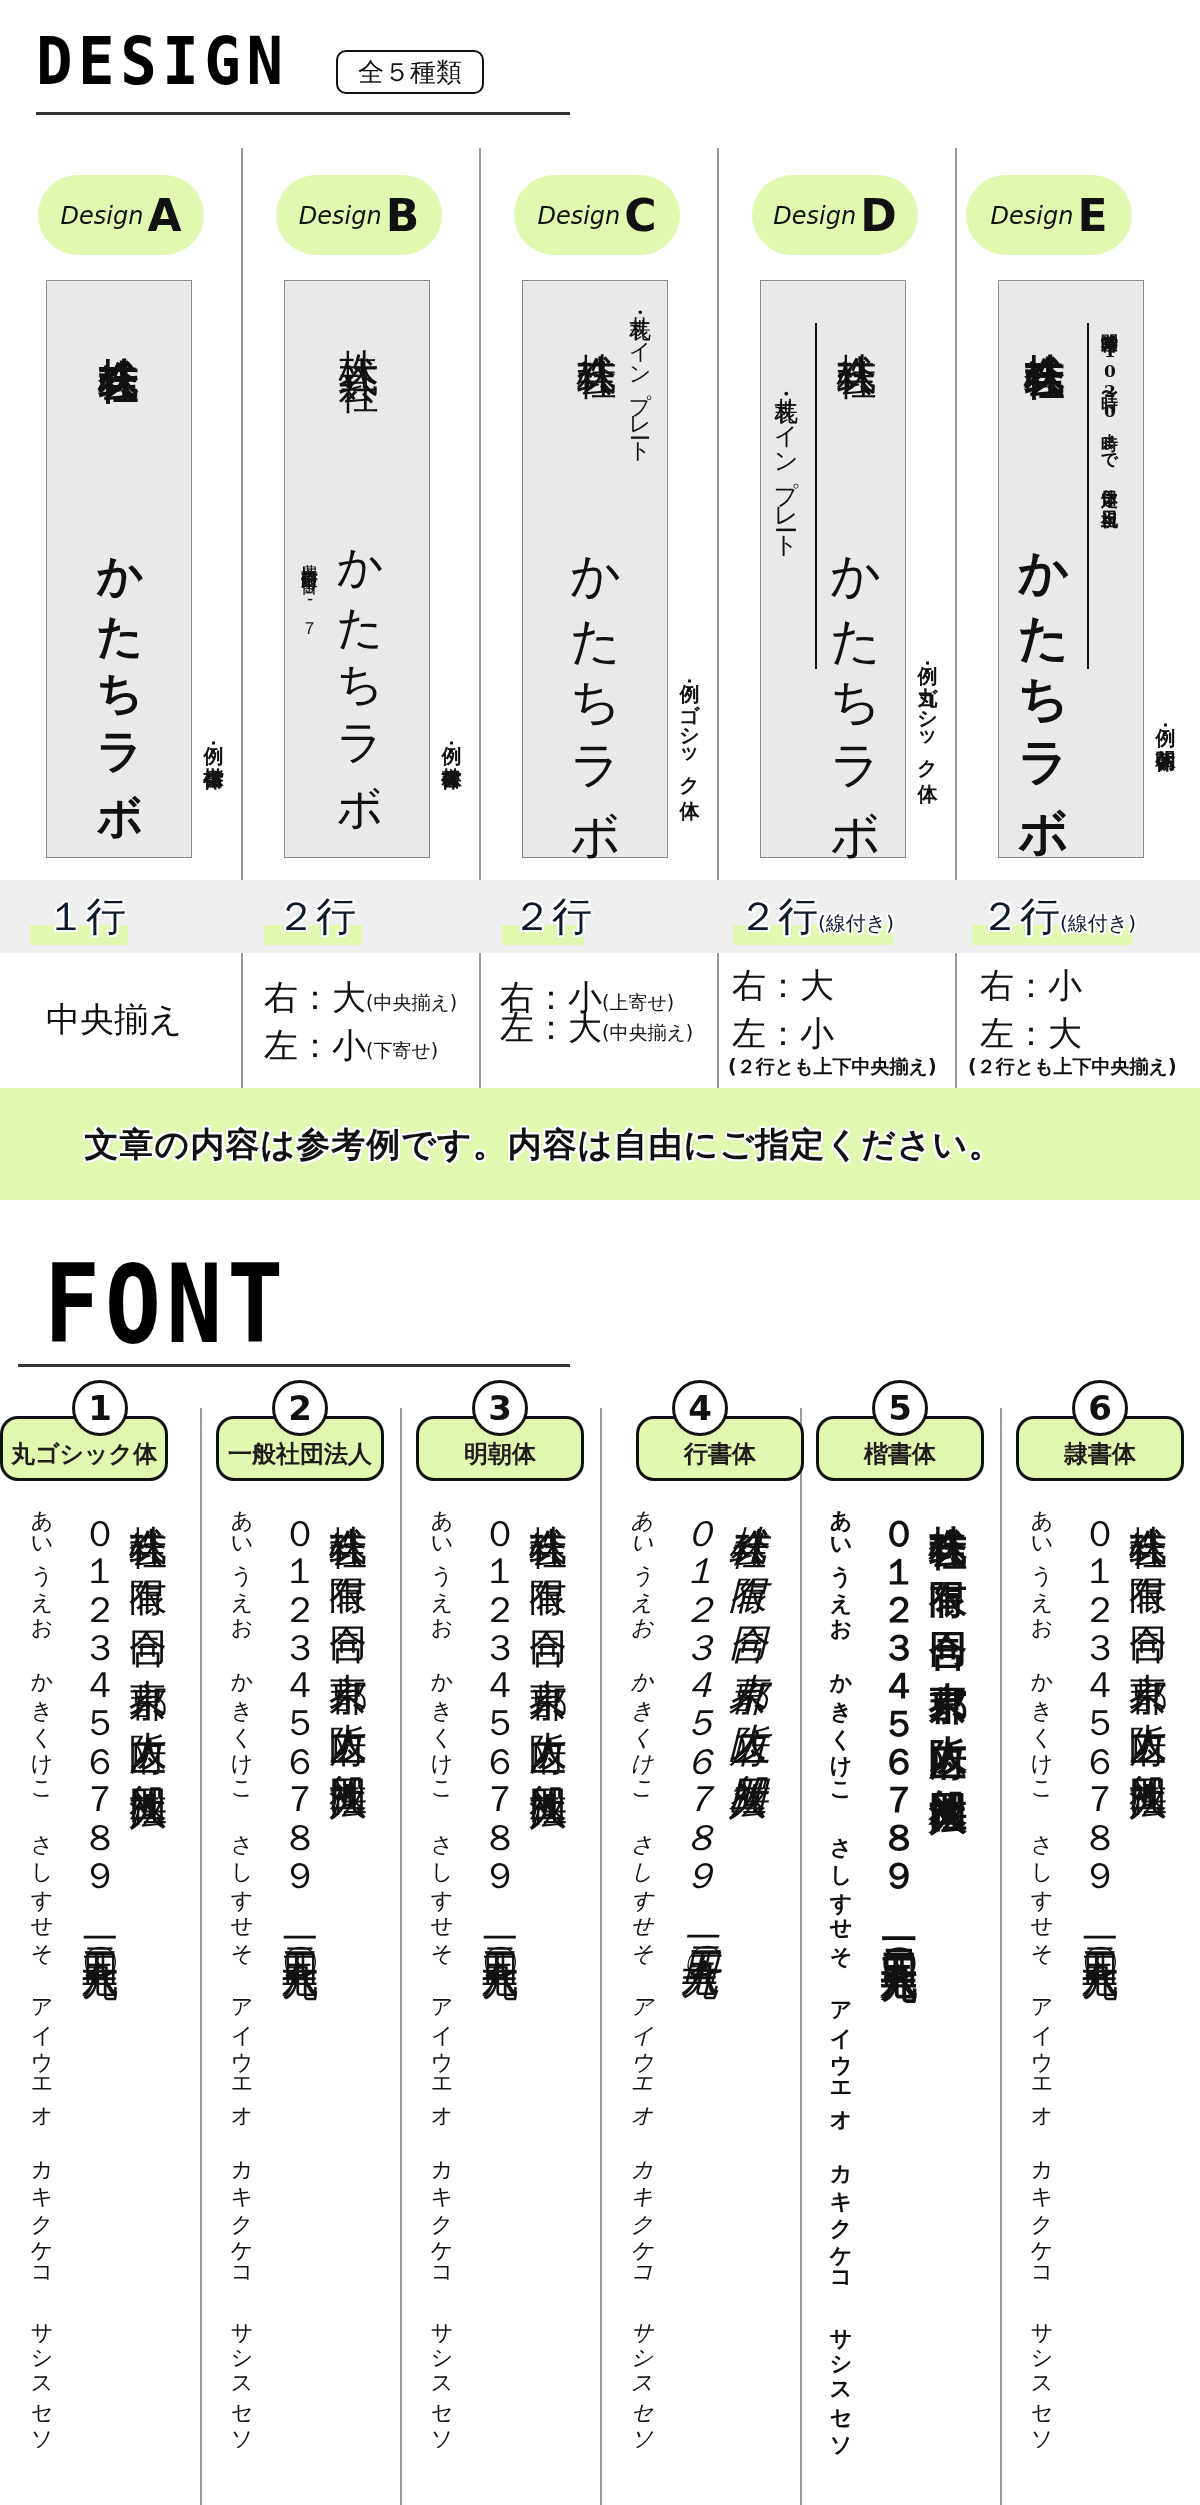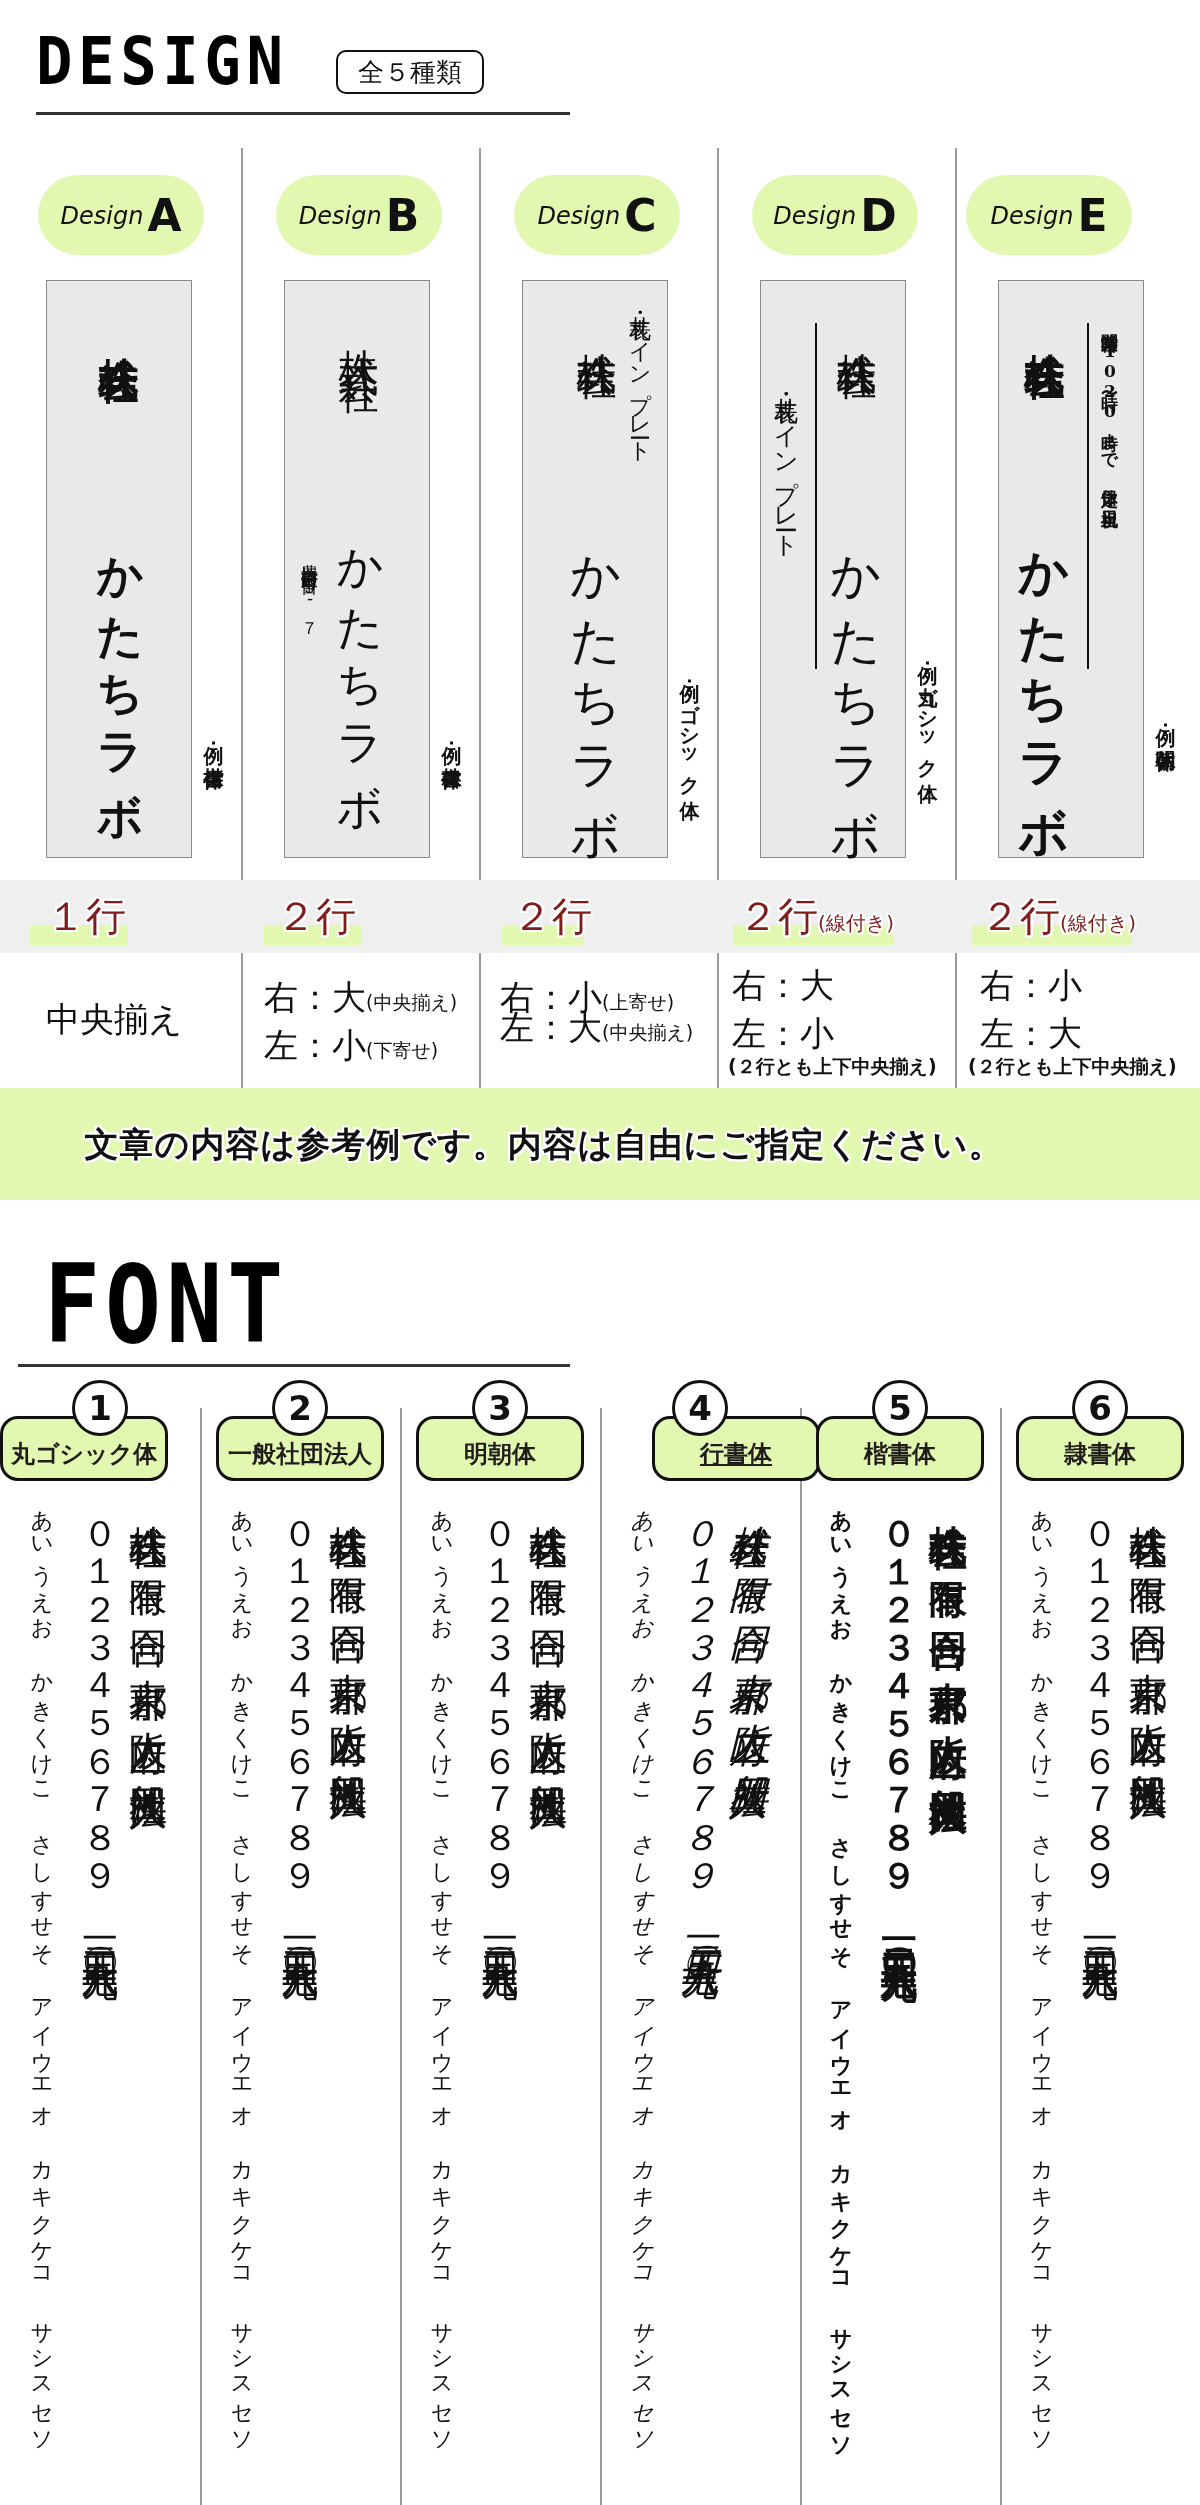--- a/index.html
+++ b/index.html
@@ -23,21 +23,21 @@
   .design-pill .word { font-size: 24px; font-style: italic; vertical-align: middle; }
   .design-pill .letter { font-size: 44px; font-weight: bold; vertical-align: middle; margin-left: 4px; }
 
   .sign { width: 146px; height: 578px; background: #e9e9e9; border: 1.5px solid #8a8a8a; }
   .sign-main { font-size: 40px; line-height: 52px; font-weight: bold; letter-spacing: 2px; }
   .sign-sub { font-size: 22px; line-height: 26px; }
   .sign-line { width: 2px; background: #111; }
   .example-label { font-size: 20px; line-height: 24px; font-weight: bold; letter-spacing: 1px; }
 
   .row-band { left: 0; top: 880px; width: 1200px; height: 73px; background: #efefef; }
-  .lines-label { font-size: 40px; line-height: 60px; color: #7f1d1d;
+  .lines-label { font-size: 40px; line-height: 60px; color: #0f172a;
                  text-shadow: 2px 0 #fff, -2px 0 #fff, 0 2px #fff, 0 -2px #fff, 2px 2px #fff, -2px -2px #fff, 2px -2px #fff, -2px 2px #fff; }
   .lines-label .small { font-size: 20px; }
   .lines-highlight { height: 20px; background: #e2f8b0; }
 
   .layout-desc { font-size: 34px; line-height: 46px; }
   .layout-desc .small { font-size: 19px; }
   .layout-note { font-size: 19px; line-height: 24px; font-weight: bold; }
 
   .banner { left: 0; top: 1088px; width: 1200px; height: 112px; background: #e2f8b0; }
   .banner-text { left: 0; top: 0; width: 1088px; text-align: center; font-size: 34px; line-height: 112px; font-weight: bold; letter-spacing: 1px;
@@ -179,21 +179,21 @@
 <div class="abs vtext sample-kanji f-gothic" style="left:324px;top:1495px;">株式会社 有限 合同 東京都 大阪府 一般社団法人</div>
 <div class="abs vtext sample-digits f-gothic" style="left:276px;top:1495px;">０１２３４５６７８９ 〇一二三四五六七八九</div>
 <div class="abs vtext sample-kana f-gothic" style="left:228px;top:1495px;">あいうえお かきくけこ さしすせそ アイウエオ カキクケコ サシスセソ</div>
 
 <div class="abs font-label" style="left:416px;top:1416px;">明朝体</div>
 <div class="abs font-num" style="left:472px;top:1380px;">3</div>
 <div class="abs vtext sample-kanji f-mincho" style="left:524px;top:1495px;">株式会社 有限 合同 東京都 大阪府 一般社団法人</div>
 <div class="abs vtext sample-digits f-mincho" style="left:476px;top:1495px;">０１２３４５６７８９ 〇一二三四五六七八九</div>
 <div class="abs vtext sample-kana f-mincho" style="left:428px;top:1495px;">あいうえお かきくけこ さしすせそ アイウエオ カキクケコ サシスセソ</div>
 
-<div class="abs font-label" style="left:652px;top:1416px;text-decoration:underline;">行書体</div>
+<div class="abs font-label" style="left:636px;top:1416px;">行書体</div>
 <div class="abs font-num" style="left:672px;top:1380px;">4</div>
 <div class="abs vtext sample-kanji f-gyosho" style="left:724px;top:1495px;">株式会社 有限 合同 東京都 大阪府 一般社団法人</div>
 <div class="abs vtext sample-digits f-gyosho" style="left:676px;top:1495px;">０１２３４５６７８９ 〇一二三四五六七八九</div>
 <div class="abs vtext sample-kana f-gyosho" style="left:628px;top:1495px;">あいうえお かきくけこ さしすせそ アイウエオ カキクケコ サシスセソ</div>
 
 <div class="abs font-label" style="left:816px;top:1416px;">楷書体</div>
 <div class="abs font-num" style="left:872px;top:1380px;">5</div>
 <div class="abs vtext sample-kanji f-kaisho" style="left:924px;top:1495px;">株式会社 有限 合同 東京都 大阪府 一般社団法人</div>
 <div class="abs vtext sample-digits f-kaisho" style="left:876px;top:1495px;">０１２３４５６７８９ 〇一二三四五六七八九</div>
 <div class="abs vtext sample-kana f-kaisho" style="left:828px;top:1495px;">あいうえお かきくけこ さしすせそ アイウエオ カキクケコ サシスセソ</div>

